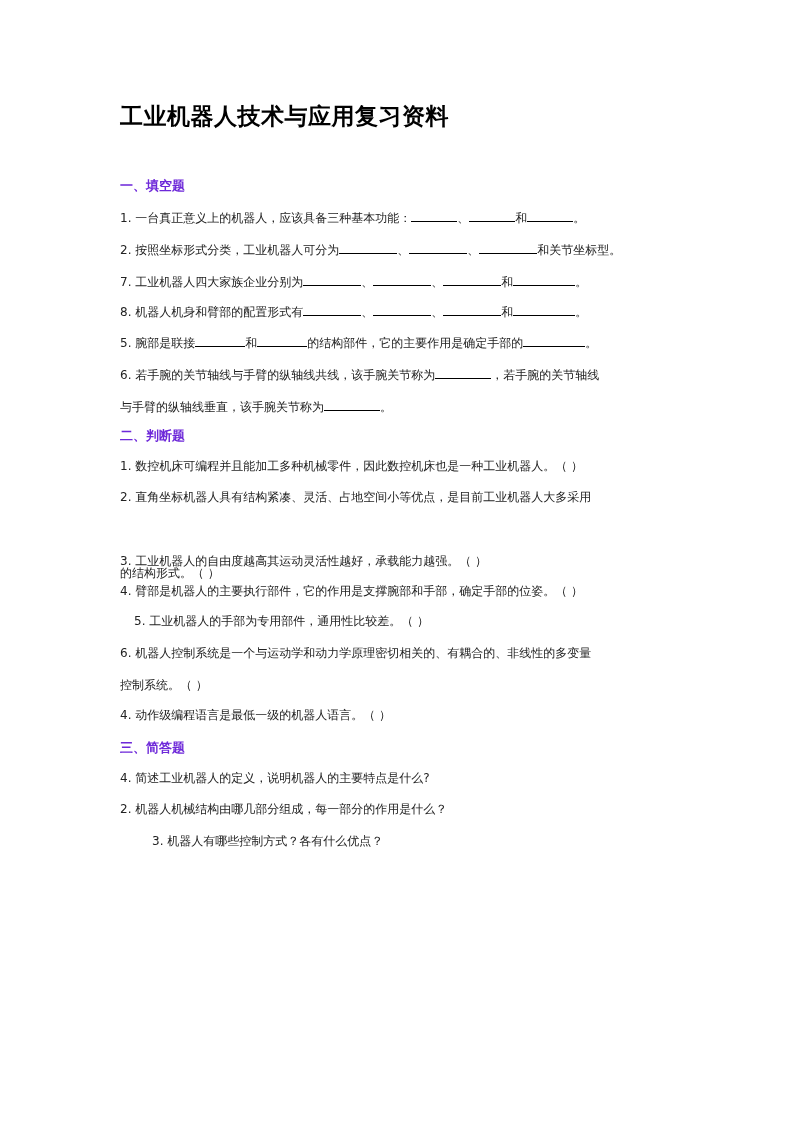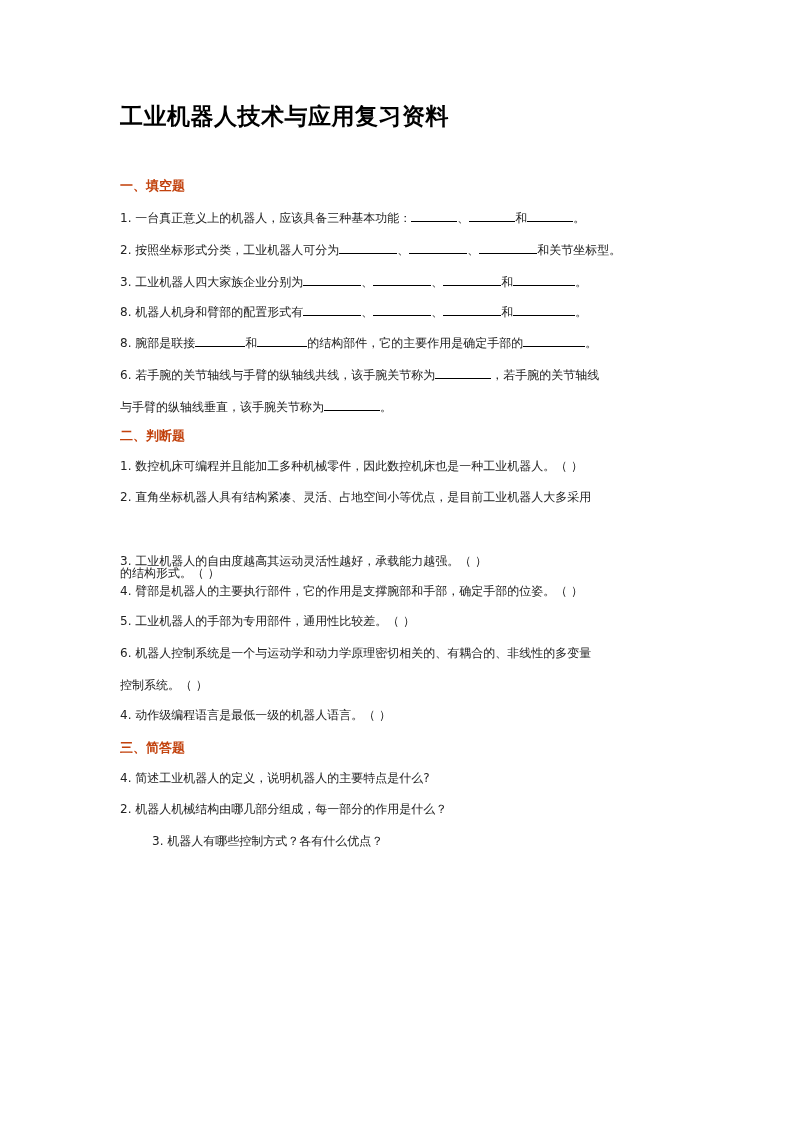--- a/index.html
+++ b/index.html
@@ -1,45 +1,45 @@
 <!DOCTYPE html>
 <html><head>
 <meta charset="utf-8">
 <style>
   html, body { margin: 0; padding: 0; background: #ffffff; }
   body { width: 793px; height: 1122px; position: relative; overflow: hidden;
          font-family: "DejaVu Sans", "Liberation Sans", sans-serif; color: #111; }
   .page { position: absolute; left: 0; top: 0; width: 793px; height: 1122px; }
   .title { position: absolute; left: 120px; top: 101px; font-size: 23px; font-weight: bold;
            letter-spacing: 0.5px; color: #000; white-space: nowrap; }
-  .section { position: absolute; left: 120px; font-size: 13px; font-weight: bold; color: #c2410c; white-space: nowrap; }
+  .section { position: absolute; left: 120px; font-size: 13px; font-weight: bold; color: #6d28d9; white-space: nowrap; }
   .line { position: absolute; left: 120px; font-size: 12px; color: #222; white-space: nowrap; line-height: 18px; }
   .blank { display: inline-block; border-bottom: 1px solid #000; height: 14px; vertical-align: baseline; }
 </style>
 </head>
 <body>
 
 <div class="page">
   <div class="title">工业机器人技术与应用复习资料</div>
   <div id="content">
       <div class="section" style="top: 177px;">一、填空题</div>
       <div class="line" style="top: 207px;"><span>1.  一台真正意义上的机器人，应该具备三种基本功能：</span><span class="blank" style="width: 46px;"></span><span>、</span><span class="blank" style="width: 46px;"></span><span>和</span><span class="blank" style="width: 46px;"></span><span>。</span></div>
       <div class="line" style="top: 239px;"><span>2.  按照坐标形式分类，工业机器人可分为</span><span class="blank" style="width: 58px;"></span><span>、</span><span class="blank" style="width: 58px;"></span><span>、</span><span class="blank" style="width: 58px;"></span><span>和关节坐标型。</span></div>
-      <div class="line" style="top: 271px;"><span>3.  工业机器人四大家族企业分别为</span><span class="blank" style="width: 58px;"></span><span>、</span><span class="blank" style="width: 58px;"></span><span>、</span><span class="blank" style="width: 58px;"></span><span>和</span><span class="blank" style="width: 62px;"></span><span>。</span></div>
+      <div class="line" style="top: 271px;"><span>7.  工业机器人四大家族企业分别为</span><span class="blank" style="width: 58px;"></span><span>、</span><span class="blank" style="width: 58px;"></span><span>、</span><span class="blank" style="width: 58px;"></span><span>和</span><span class="blank" style="width: 62px;"></span><span>。</span></div>
       <div class="line" style="top: 301px;"><span>8.  机器人机身和臂部的配置形式有</span><span class="blank" style="width: 58px;"></span><span>、</span><span class="blank" style="width: 58px;"></span><span>、</span><span class="blank" style="width: 58px;"></span><span>和</span><span class="blank" style="width: 62px;"></span><span>。</span></div>
-      <div class="line" style="top: 332px;"><span>8.  腕部是联接</span><span class="blank" style="width: 50px;"></span><span>和</span><span class="blank" style="width: 50px;"></span><span>的结构部件，它的主要作用是确定手部的</span><span class="blank" style="width: 62px;"></span><span>。</span></div>
+      <div class="line" style="top: 332px;"><span>5.  腕部是联接</span><span class="blank" style="width: 50px;"></span><span>和</span><span class="blank" style="width: 50px;"></span><span>的结构部件，它的主要作用是确定手部的</span><span class="blank" style="width: 62px;"></span><span>。</span></div>
       <div class="line" style="top: 364px;"><span>6.  若手腕的关节轴线与手臂的纵轴线共线，该手腕关节称为</span><span class="blank" style="width: 56px;"></span><span>，若手腕的关节轴线</span></div>
       <div class="line" style="top: 396px;"><span>与手臂的纵轴线垂直，该手腕关节称为</span><span class="blank" style="width: 56px;"></span><span>。</span></div>
       <div class="section" style="top: 427px;">二、判断题</div>
       <div class="line" style="top: 457px;"><span>1.  数控机床可编程并且能加工多种机械零件，因此数控机床也是一种工业机器人。（    ）</span></div>
       <div class="line" style="top: 488px;"><span>2.  直角坐标机器人具有结构紧凑、灵活、占地空间小等优点，是目前工业机器人大多采用</span></div>
       <div class="line" style="top: 520px; margin-top: 44px;"><span>的结构形式。（    ）</span></div>
       <div class="line" style="top: 552px;"><span>3.  工业机器人的自由度越高其运动灵活性越好，承载能力越强。（    ）</span></div>
       <div class="line" style="top: 582px;"><span>4.  臂部是机器人的主要执行部件，它的作用是支撑腕部和手部，确定手部的位姿。（    ）</span></div>
-      <div class="line" style="top: 612px;"><span>5.  工业机器人的手部为专用部件，通用性比较差。（    ）</span></div>
+      <div class="line" style="top: 612px; margin-left: 14px;"><span>5.  工业机器人的手部为专用部件，通用性比较差。（    ）</span></div>
       <div class="line" style="top: 644px;"><span>6.  机器人控制系统是一个与运动学和动力学原理密切相关的、有耦合的、非线性的多变量</span></div>
       <div class="line" style="top: 676px;"><span>控制系统。（    ）</span></div>
       <div class="line" style="top: 706px;"><span>4.  动作级编程语言是最低一级的机器人语言。（    ）</span></div>
       <div class="section" style="top: 739px;">三、简答题</div>
       <div class="line" style="top: 769px;"><span>4.   简述工业机器人的定义，说明机器人的主要特点是什么?</span></div>
       <div class="line" style="top: 800px;"><span>2.   机器人机械结构由哪几部分组成，每一部分的作用是什么？</span></div>
       <div class="line" style="top: 832px; margin-left: 32px;"><span>3.  机器人有哪些控制方式？各有什么优点？</span></div>
     </div>
 </div>
 

